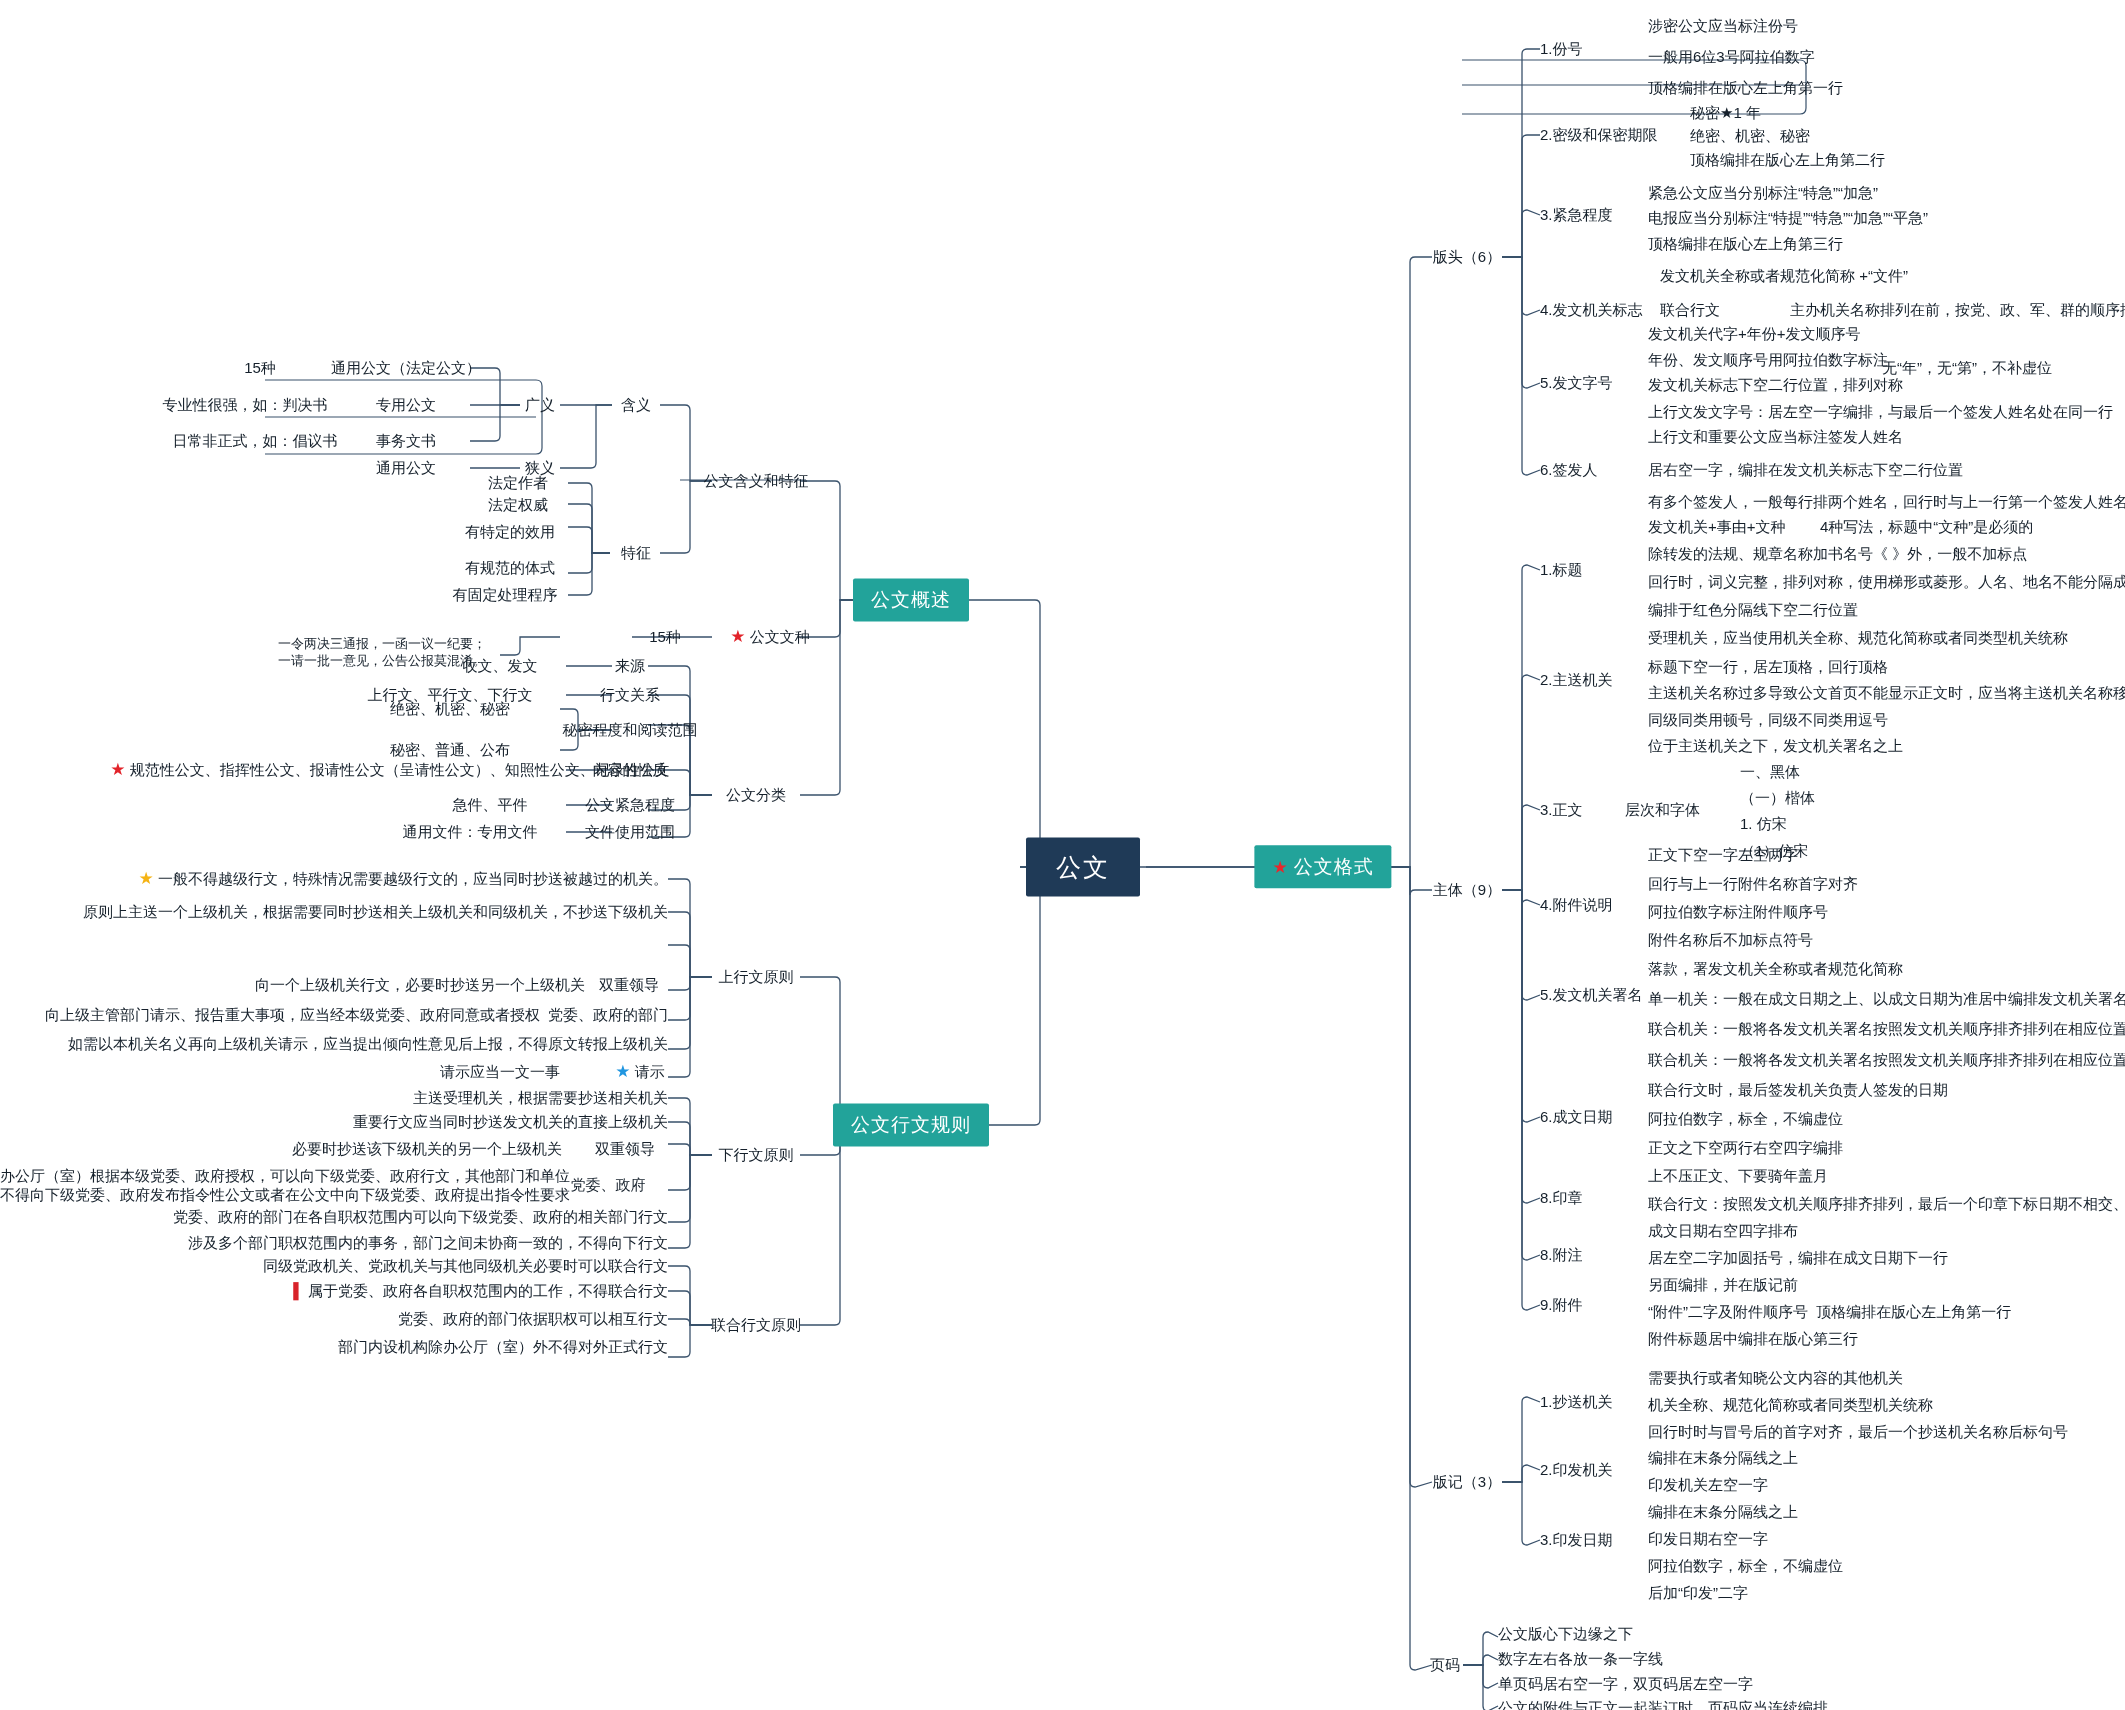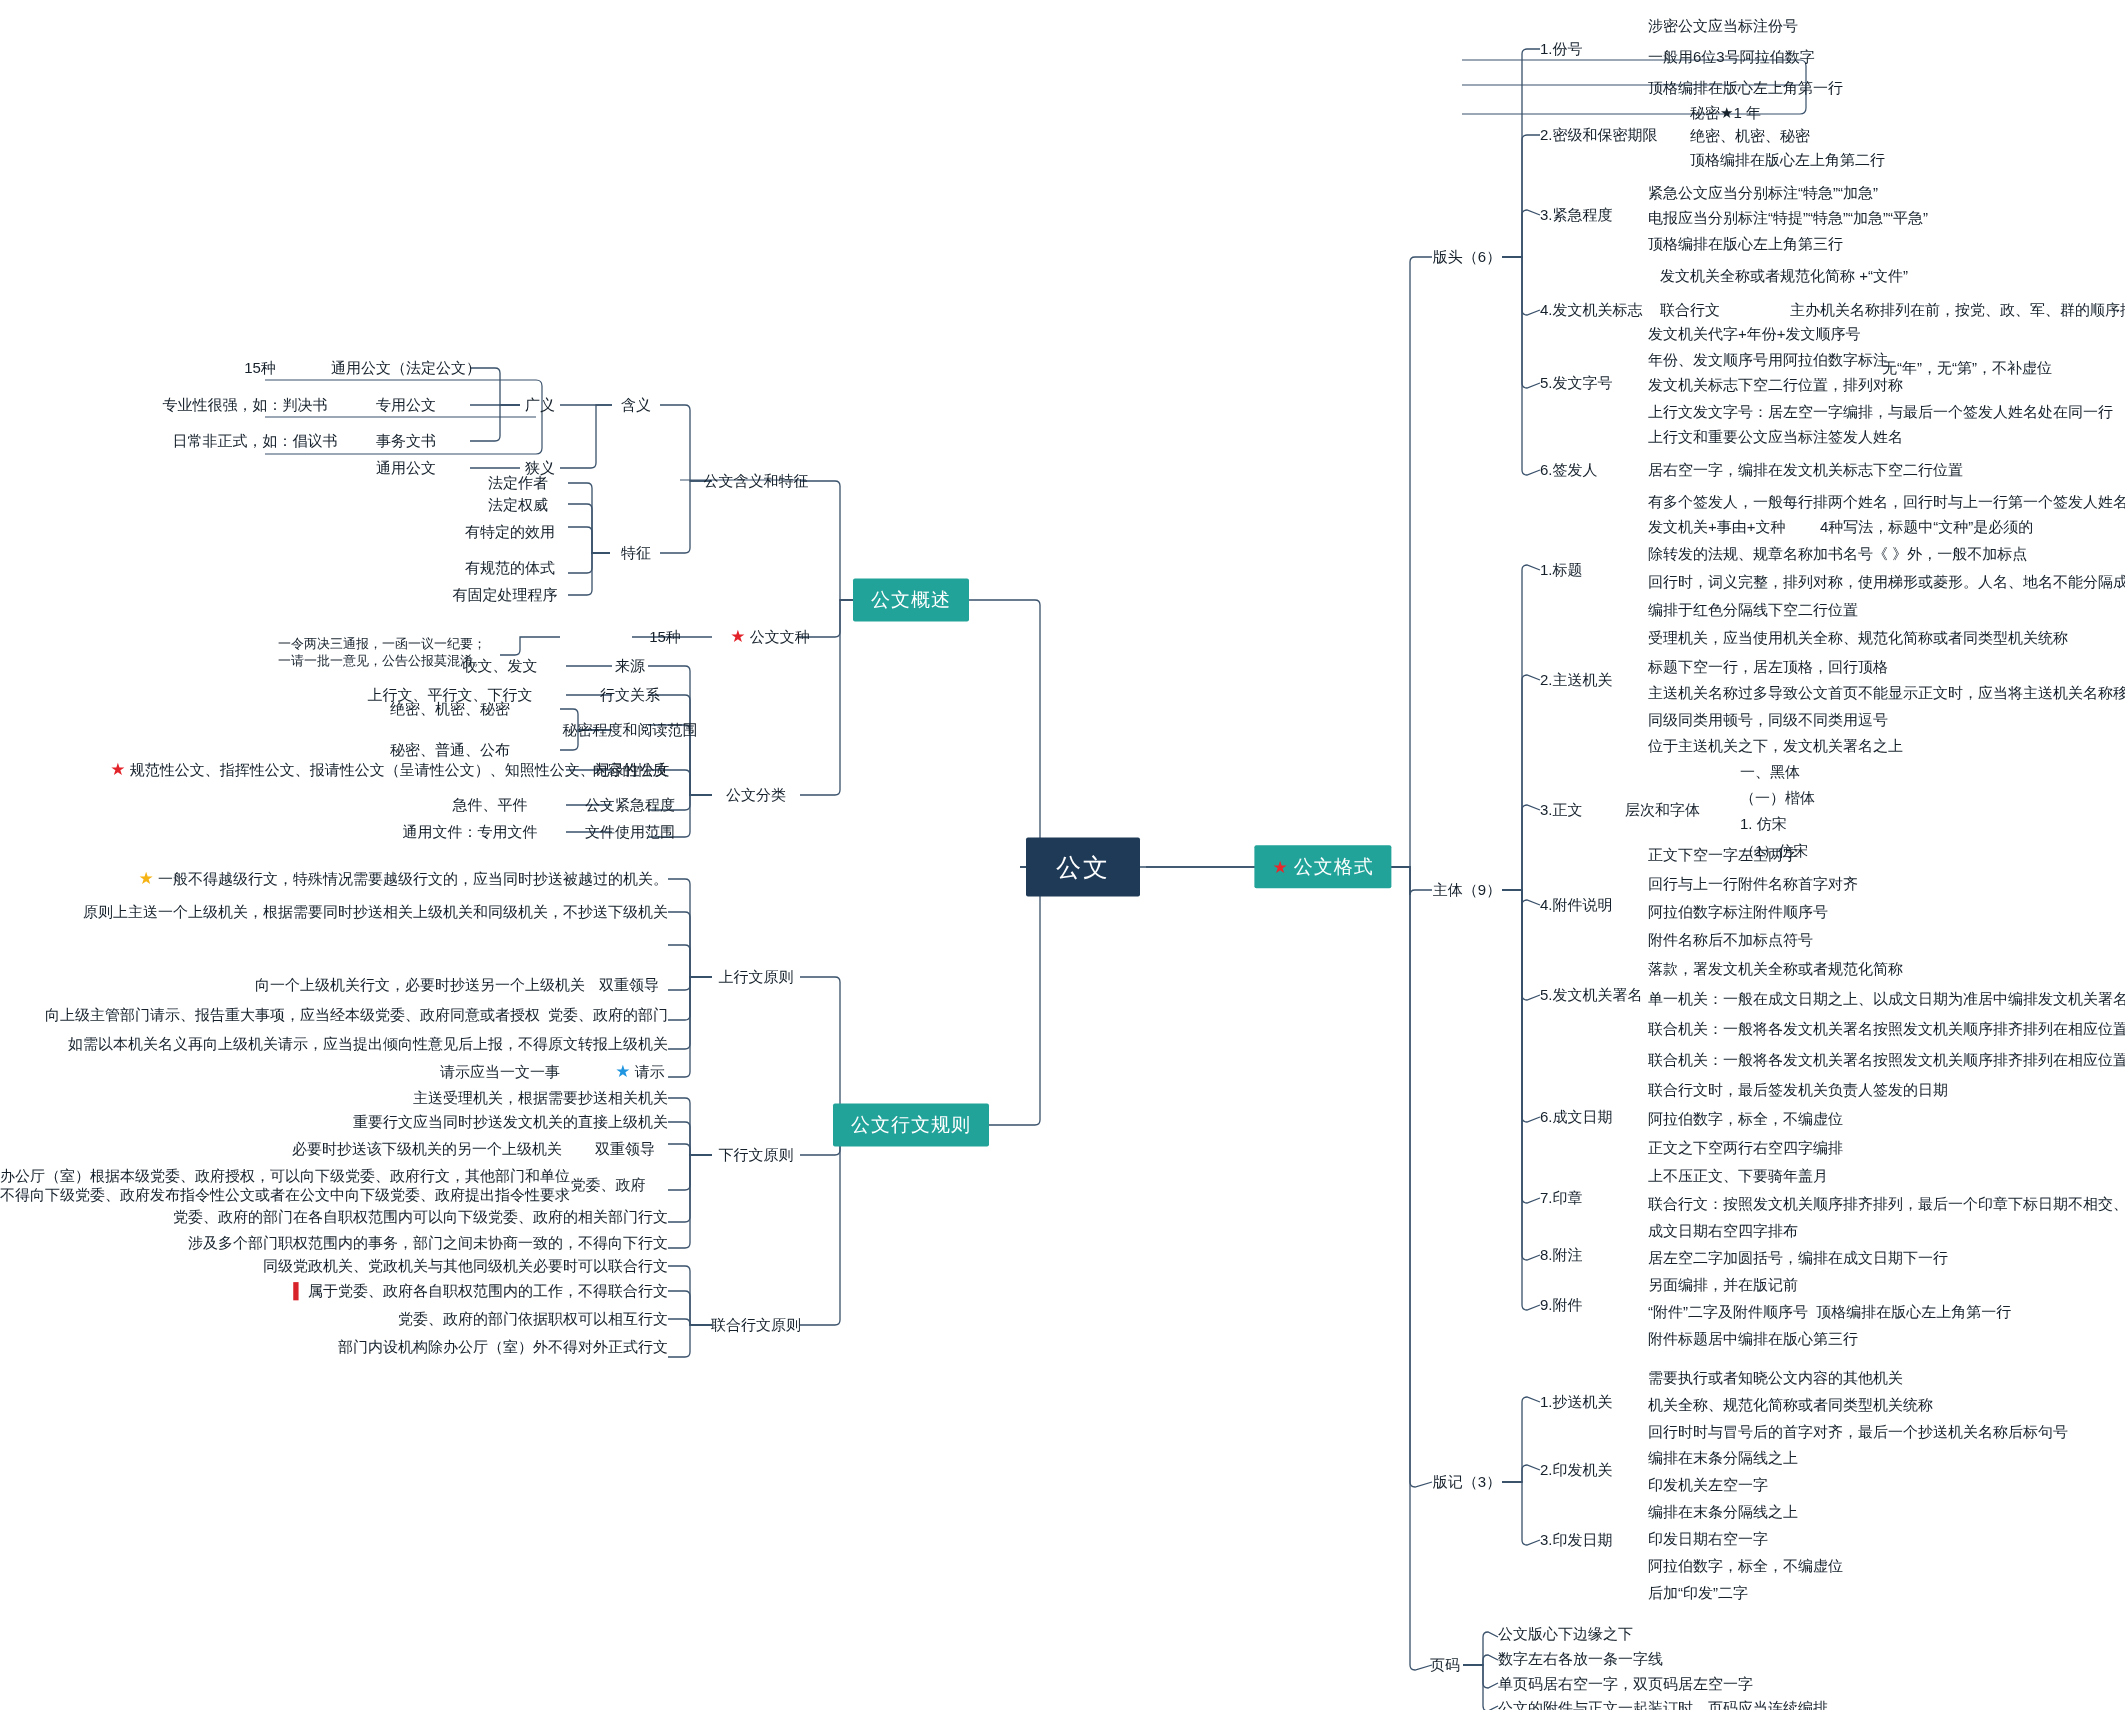--- a/index.html
+++ b/index.html
@@ -298,21 +298,21 @@
   <div class="node l" style="left:1648px;top:969px;">落款，署发文机关全称或者规范化简称</div>
   <div class="node l" style="left:1648px;top:999px;">单一机关：一般在成文日期之上、以成文日期为准居中编排发文机关署名</div>
   <div class="node l" style="left:1648px;top:1029px;">联合机关：一般将各发文机关署名按照发文机关顺序排齐排列在相应位置</div>
 
   <div class="node l" style="left:1540px;top:1117px;">6.成文日期</div>
   <div class="node l" style="left:1648px;top:1060px;">联合机关：一般将各发文机关署名按照发文机关顺序排齐排列在相应位置</div>
   <div class="node l" style="left:1648px;top:1090px;">联合行文时，最后签发机关负责人签发的日期</div>
   <div class="node l" style="left:1648px;top:1119px;">阿拉伯数字，标全，不编虚位</div>
   <div class="node l" style="left:1648px;top:1148px;">正文之下空两行右空四字编排</div>
 
-  <div class="node l" style="left:1540px;top:1198px;">7.印章</div>
+  <div class="node l" style="left:1540px;top:1198px;">8.印章</div>
   <div class="node l" style="left:1648px;top:1176px;">上不压正文、下要骑年盖月</div>
   <div class="node l" style="left:1648px;top:1204px;">联合行文：按照发文机关顺序排齐排列，最后一个印章下标日期不相交、不相切</div>
   <div class="node l" style="left:1648px;top:1231px;">成文日期右空四字排布</div>
 
   <div class="node l" style="left:1540px;top:1255px;">8.附注</div>
   <div class="node l" style="left:1648px;top:1258px;">居左空二字加圆括号，编排在成文日期下一行</div>
 
   <div class="node l" style="left:1540px;top:1305px;">9.附件</div>
   <div class="node l" style="left:1648px;top:1285px;">另面编排，并在版记前</div>
   <div class="node l" style="left:1648px;top:1312px;">“附件”二字及附件顺序号  顶格编排在版心左上角第一行</div>

